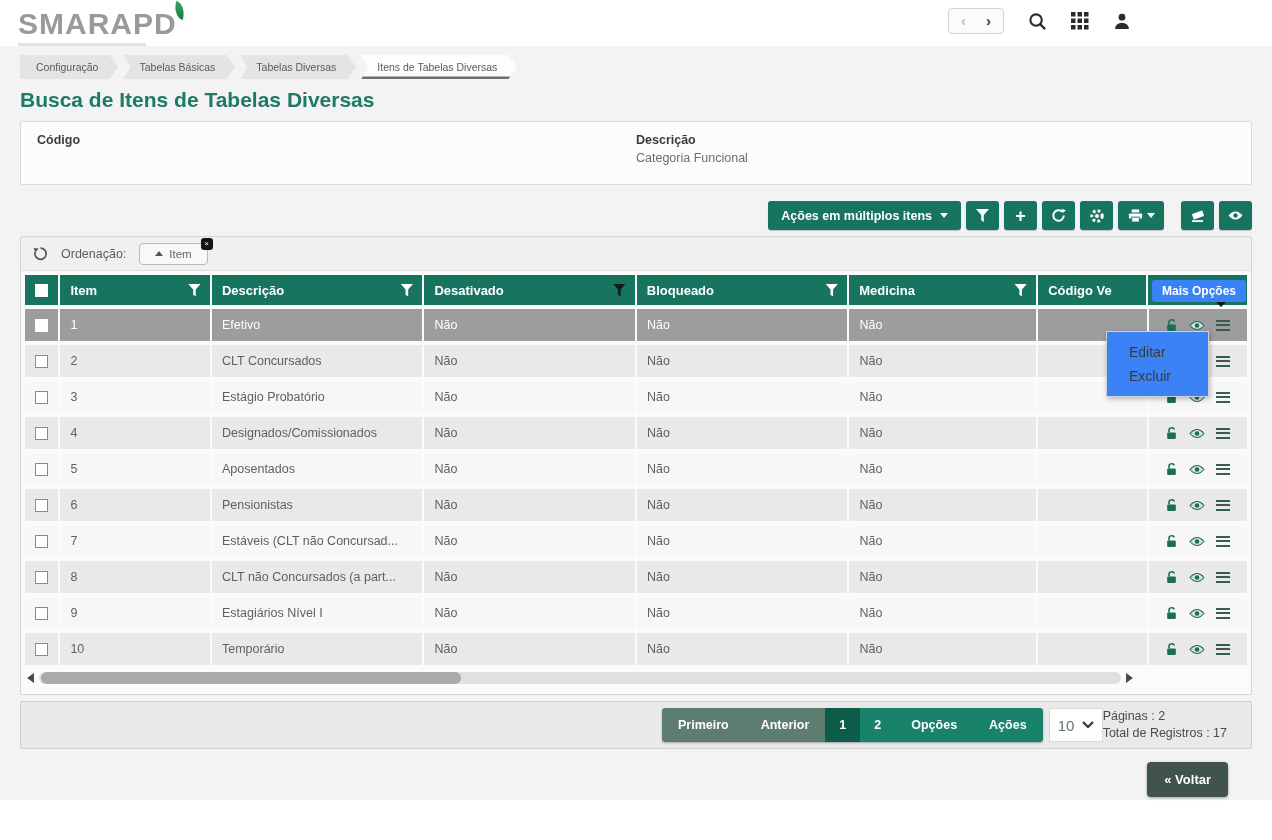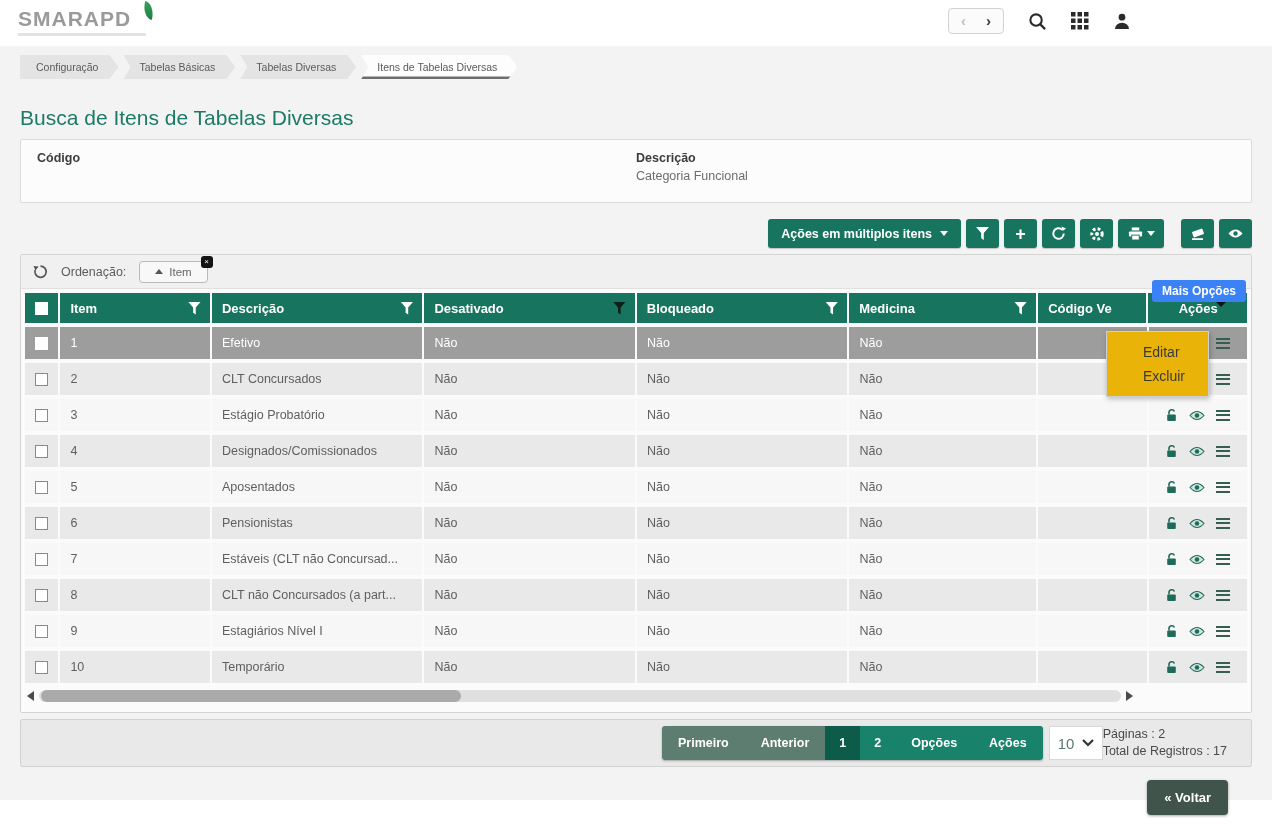--- a/index.html
+++ b/index.html
@@ -2,21 +2,21 @@
 <html><head>
 <meta charset="utf-8">
 <style>
   * { box-sizing: border-box; margin: 0; padding: 0; }
   body { font-family: "Liberation Sans", "DejaVu Sans", sans-serif; background:#fff; }
   .screen { position: relative; width: 1272px; height: 840px; background:#fff; overflow: hidden; }
 
   
   .topbar { position: relative; height: 46px; background:#fff; }
   .logo { position:absolute; left:18px; top:7px; }
-  .logo-text { font-size:21px; font-weight:600; color:#9a9a9a; letter-spacing:1px; }
+  .logo-text { font-size:30px; font-weight:600; color:#9a9a9a; letter-spacing:1px; }
   .leaf { position:absolute; right:-8px; top:-5px; width:11px; height:17px;
           background:linear-gradient(160deg,#35a659,#1e7c41);
           border-radius:0 100% 0 100%; transform:rotate(14deg); }
   .logo-sub { display:block; width:128px; height:3px; background:#e3e3e3; margin-top:2px; }
   .top-actions { position:absolute; left:948px; top:8px; display:flex; align-items:center; gap:24px; }
   .nav-box { display:flex; gap:20px; border:1px solid #d2d2d2; border-radius:4px; background:#fbfbfb; padding:3px 12px; }
   .nav-box span { font-size:15px; font-weight:bold; line-height:18px; }
   .nav-back { color:#c0c0c0; }
   .nav-fwd { color:#3a3a3a; }
   .top-icon { display:flex; align-items:center; justify-content:center; cursor:pointer; }
@@ -24,21 +24,21 @@
   
   .content { background:#f3f3f3; height:754px; padding:9px 20px 0 20px; }
 
   .breadcrumb { display:flex; }
   .crumb { position:relative; background:#e4e4e4; color:#5a5a5a; font-size:10.5px;
            padding:6px 20px 6px 16px; margin-right:5px;
            clip-path:polygon(0 0, calc(100% - 9px) 0, 100% 50%, calc(100% - 9px) 100%, 0 100%, 7px 50%); }
   .crumb:first-child { clip-path:polygon(0 0, calc(100% - 9px) 0, 100% 50%, calc(100% - 9px) 100%, 0 100%); }
   .crumb.active { background:#fdfdfd; box-shadow: inset 0 -2.5px 0 #6e6e6e; }
 
-  .page-title { margin-top:27px; font-size:21px; font-weight:normal; color:#1c7a66; }
+  .page-title { margin-top:9px; font-size:21px; font-weight:bold; color:#1c7a66; }
 
   .summary-card { margin-top:9px; background:#fcfcfc; border:1px solid #dadada; border-radius:2px;
                   display:flex; padding:11px 16px; height:64px; }
   .summary-field { width:50%; }
   .f-label { font-size:12.5px; font-weight:bold; color:#3c3c3c; margin-bottom:4px; }
   .f-value { font-size:12.5px; color:#6d6d6d; }
 
   
   .toolbar { margin-top:16px; display:flex; justify-content:flex-end; align-items:center; gap:5px; }
   .btn { background:#17745f; border:none; border-radius:3px; height:29px; color:#fff;
@@ -118,22 +118,22 @@
 
   .voltar-row { display:flex; justify-content:flex-end; margin-top:13px; padding-right:24px; }
   .btn-voltar { background:#40544b; color:#fff; font-size:13px; font-weight:bold; border:none;
                 border-radius:4px; padding:10px 17px; cursor:pointer; box-shadow:0 1px 3px rgba(0,0,0,.35); }
 
   
   .tooltip { position:absolute; left:1152px; top:280px; background:#3b82f6; color:#fff;
              font-size:12px; font-weight:bold; padding:4px 10px; border-radius:3px; z-index:40; }
   .tooltip-arrow { position:absolute; bottom:-5px; right:20px; width:0; height:0;
                    border-left:5px solid transparent; border-right:5px solid transparent; border-top:5px solid #141414; }
-  .ctx-menu { position:absolute; left:1106px; top:331px; width:103px; background:#eab308;
-              border:1px solid #d0d0d0; box-shadow:1px 2px 5px rgba(0,0,0,.25); padding:8px 14px; z-index:30; }
+  .ctx-menu { position:absolute; left:1106px; top:331px; width:103px; background:#3b82f6;
+              border:1px solid #d0d0d0; box-shadow:1px 2px 5px rgba(0,0,0,.25); padding:8px 0; z-index:30; }
   .ctx-item { font-size:14px; color:#3a3a3a; padding:4px 0 4px 22px; cursor:pointer; }
 </style>
 </head>
 <body>
 
 <div class="screen">
 
   <div class="topbar">
     <div class="logo">
       <span class="logo-text">SMARAPD</span>

